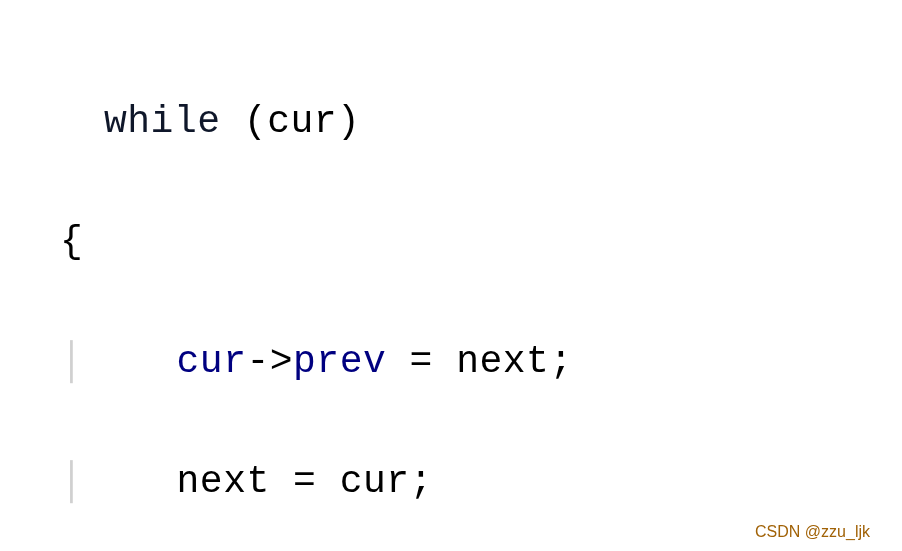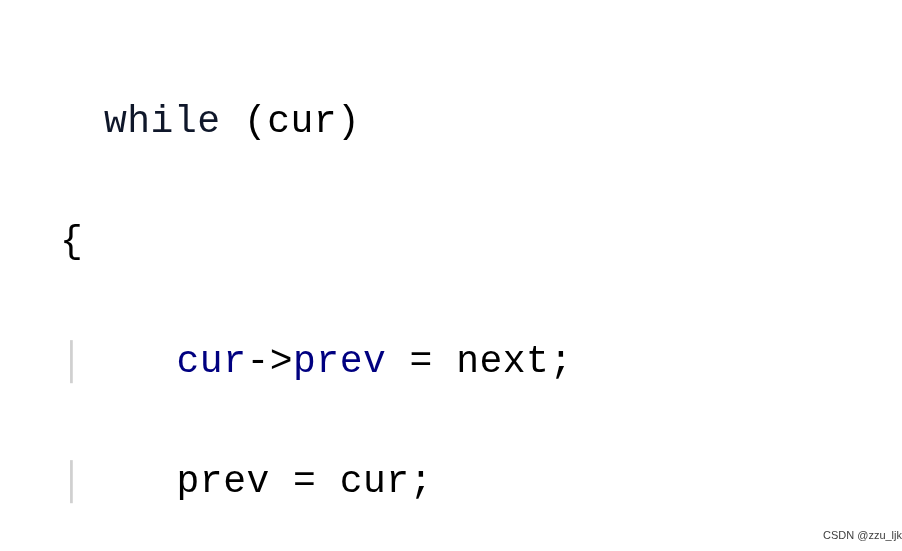--- a/index.html
+++ b/index.html
@@ -29,35 +29,35 @@
       color: #000080;
     }
     .plain {
       color: #000000;
     }
     .guide {
       color: #d0d0d0;
     }
     .watermark {
       position: absolute;
-      right: 0;
+      right: 32px;
       bottom: 10px;
-      font-size: 11px;
-      color: #404040;
+      font-size: 16px;
+      color: #a16207;
       font-family: Arial, sans-serif;
       letter-spacing: 0;
     }
   </style>
 </head>
 <body>
 
 <div class="code-block">
 <div><span class="keyword">while</span><span class="plain"> (</span><span class="plain">cur</span><span class="plain">)</span></div>
 <div><span class="plain">{</span></div>
 <div><span class="guide">│</span><span class="plain">    </span><span class="identifier">cur</span><span class="plain">-&gt;</span><span class="identifier">prev</span><span class="plain"> = next;</span></div>
-<div><span class="guide">│</span><span class="plain">    </span><span class="plain">prev = cur;</span></div>
+<div><span class="guide">│</span><span class="plain">    </span><span class="plain">next = cur;</span></div>
 
 
 
 
 </div>
 
 <div class="watermark">CSDN @zzu_ljk</div>
 
 </body></html>

